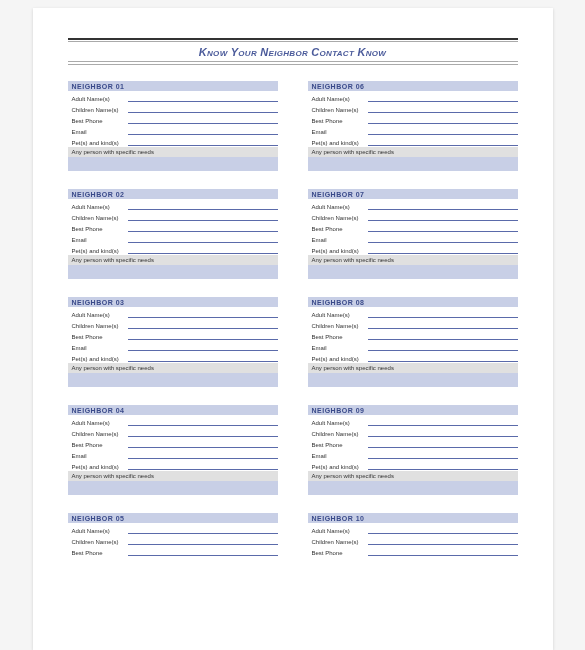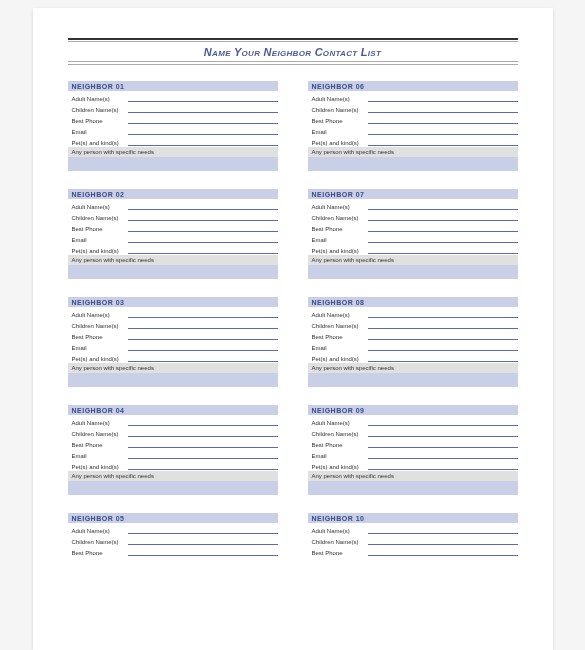--- a/index.html
+++ b/index.html
@@ -103,21 +103,21 @@
       height: 14px;
       margin-top: 0;
     }
   </style>
 </head>
 <body>
 
 <div class="page">
   <div class="title-rule-top"></div>
   <div class="title-rule-top2"></div>
-  <div class="title">Name Your Neighbor Contact List</div>
+  <div class="title">Know Your Neighbor Contact Know</div>
   <div class="title-rule-bot"></div>
   <div class="title-rule-bot2"></div>
 
   <div class="columns">
     <div class="col" id="col-left">
         <div class="card">
           <div class="card-header">
             <span class="card-num">NEIGHBOR  01</span>
           </div>
           <div class="field-row">

